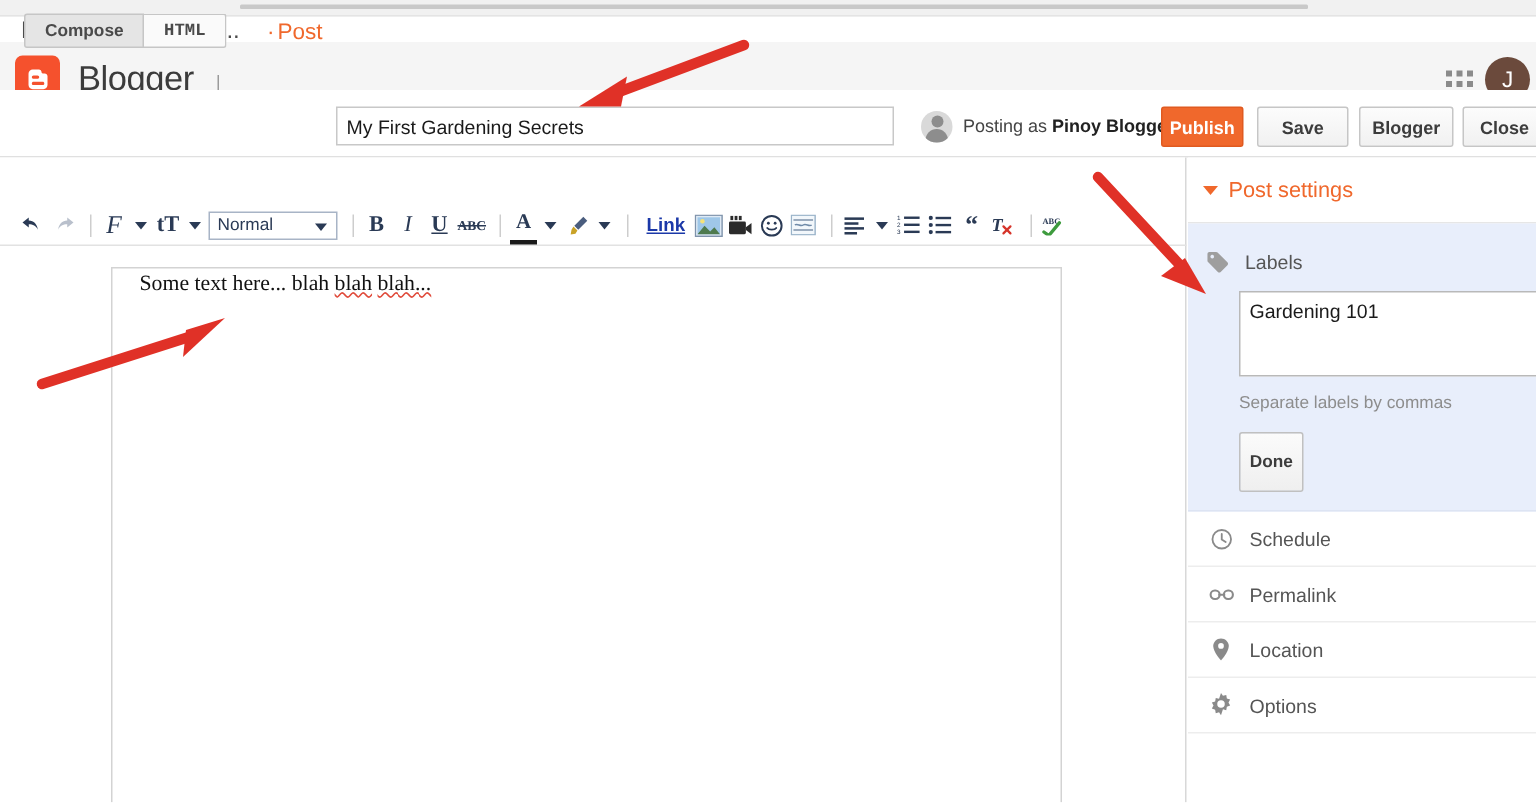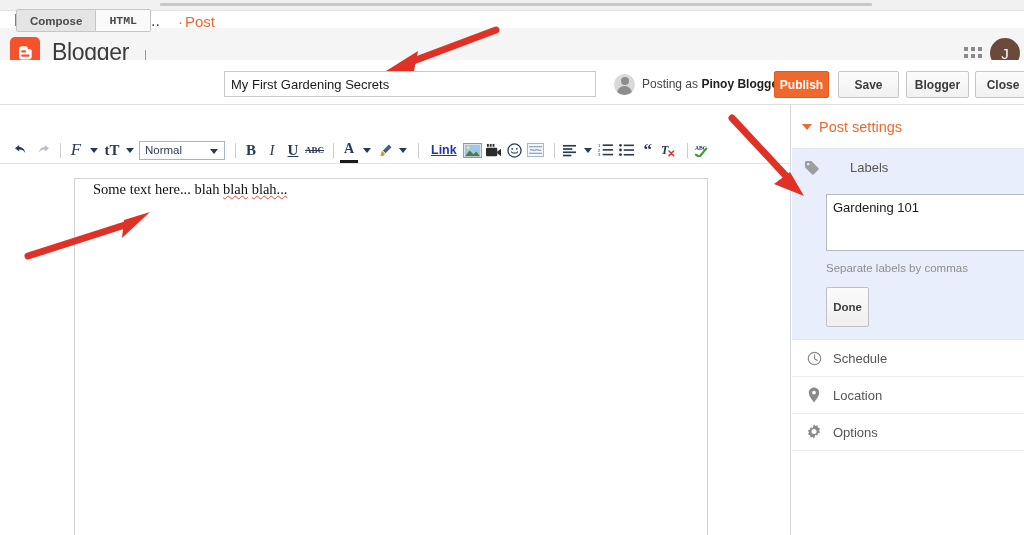--- a/index.html
+++ b/index.html
@@ -374,24 +374,23 @@
     font-size: 14.5px;
     color: #f0682c;
   }
   .labels-block {
     background: #e8eefb;
     padding: 11px 0 12px 0;
     border-bottom: 1px solid #dde4f3;
   }
   .labels-header {
     display: flex;
-    align-items: flex-start;
+    align-items: flex-end;
     padding-left: 12px;
     height: 22px;
-    gap: 20px;
   }
   .tag-icon { margin-right: 10px; display: flex; }
   .labels-title {
     font-size: 13px;
     color: #555555;
   }
   .labels-textarea {
     margin: 12px 0 0 34px;
     width: 208px; height: 57px;
     border: 1px solid #b9b9b9;
@@ -678,20 +677,32 @@
     <div class="setting-row">
       <span class="ico">
         <svg width="15" height="15" viewBox="0 0 16 16">
             <circle cx="8" cy="8" r="6.6" fill="none" stroke="#8a8a8a" stroke-width="1.3"></circle>
             <path d="M8 4.2V8.2l2.8 1.8" fill="none" stroke="#8a8a8a" stroke-width="1.3" stroke-linecap="round"></path>
           </svg>
       </span>
       <span class="lbl">Schedule</span>
     </div>
 
+    <div class="setting-row">
+      <span class="ico">
+        <svg width="17" height="13" viewBox="0 0 18 14">
+            <g fill="none" stroke="#8a8a8a" stroke-width="1.5">
+              <rect x="1" y="4" width="6.5" height="6" rx="3"></rect>
+              <rect x="10.5" y="4" width="6.5" height="6" rx="3"></rect>
+              <path d="M6.5 7h5"></path>
+            </g>
+          </svg>
+      </span>
+      <span class="lbl">Permalink</span>
+    </div>
 
     <div class="setting-row">
       <span class="ico">
         <svg width="12" height="16" viewBox="0 0 12 16">
             <path d="M6 0.6C3.1.6.8 2.9.8 5.7c0 3.9 5.2 9.6 5.2 9.6s5.2-5.7 5.2-9.6C11.2 2.9 8.9.6 6 .6z" fill="#8a8a8a"></path>
             <circle cx="6" cy="5.6" r="1.9" fill="#ffffff"></circle>
           </svg>
       </span>
       <span class="lbl">Location</span>
     </div>

